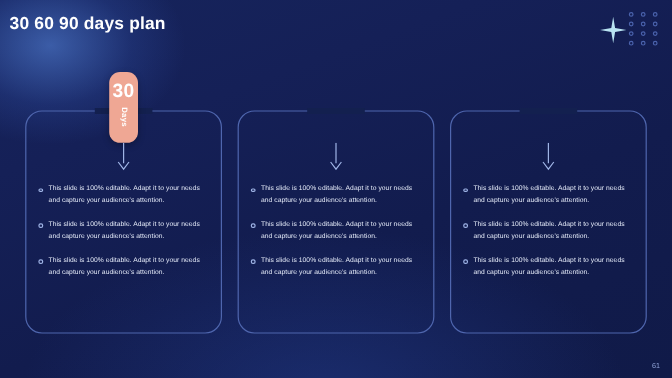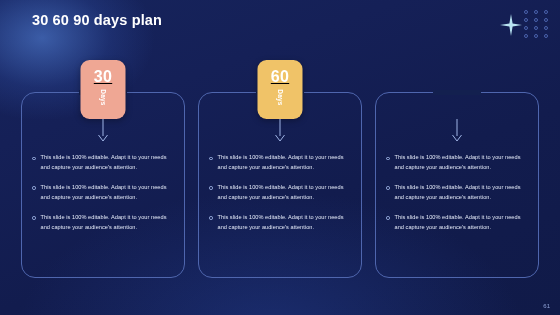--- a/index.html
+++ b/index.html
@@ -21,21 +21,21 @@
     background:
       radial-gradient(ellipse 150px 110px at 42px 38px, rgba(90,140,230,0.55) 0%, rgba(60,100,200,0.20) 45%, rgba(30,55,130,0.0) 75%),
       radial-gradient(ellipse 360px 200px at 270px 330px, rgba(40,70,160,0.40) 0%, rgba(20,40,110,0.0) 70%),
       linear-gradient(160deg, #16245c 0%, #152057 28%, #121c4e 60%, #101a48 100%);
     overflow: hidden;
   }
 
   
   #page-title {
     position: absolute;
-    left: 32px;
+    left: 8px;
     top: 12px;
     font-size: 14.5px;
     font-weight: bold;
     color: #ffffff;
     letter-spacing: 0.15px;
     white-space: nowrap;
   }
 
   
   #deco {
@@ -102,28 +102,27 @@
     height: 5px;
     background: #13204f;
   }
 
   
   .badge {
     position: absolute;
     left: 50%;
     transform: translateX(-50%);
     top: -32px;
-    width: 45px;
+    width: 24px;
     height: 59px;
     border-radius: 9px;
     display: flex;
     align-items: flex-start;
     justify-content: center;
     box-shadow: 0 2px 6px rgba(0,0,0,0.28);
-    text-decoration: underline;
   }
   .badge .num {
     font-size: 16px;
     font-weight: bold;
     color: #ffffff;
     line-height: 1;
     margin-top: 9px;
     letter-spacing: 0.3px;
   }
   .badge .days {
@@ -248,24 +247,20 @@
           <span class="marker"></span>
           <span class="txt">This slide is 100% editable. Adapt it to your needs and capture your audience's attention.</span>
         </div>
       </div>
     </div>
 
     <div class="card">
       <div class="frame"></div>
       <div class="notch"></div>
 
-      <div class="badge" style="background:#f0c368">
-        <span class="num">60</span>
-        <span class="days">Days</span>
-      </div>
 
       <div class="arrow">
         <svg viewBox="0 0 12 24" width="12" height="24">
           <line x1="6" y1="0" x2="6" y2="17" stroke="#9fb4e6" stroke-width="1"></line>
           <polyline points="1.5,16 6,22 10.5,16" fill="none" stroke="#9fb4e6" stroke-width="1"></polyline>
         </svg>
       </div>
 
       <div class="bullets">
         <div class="bullet">

